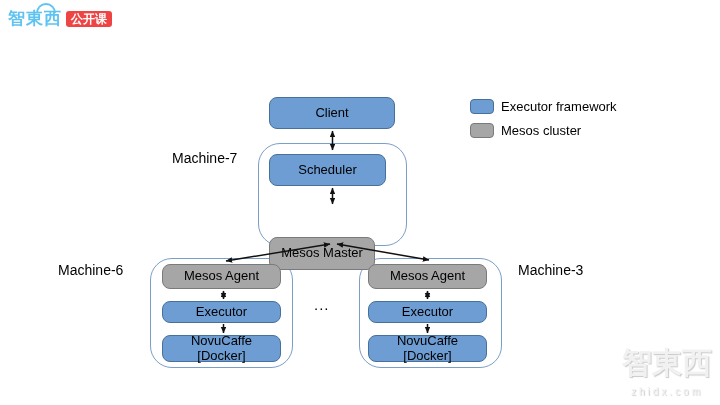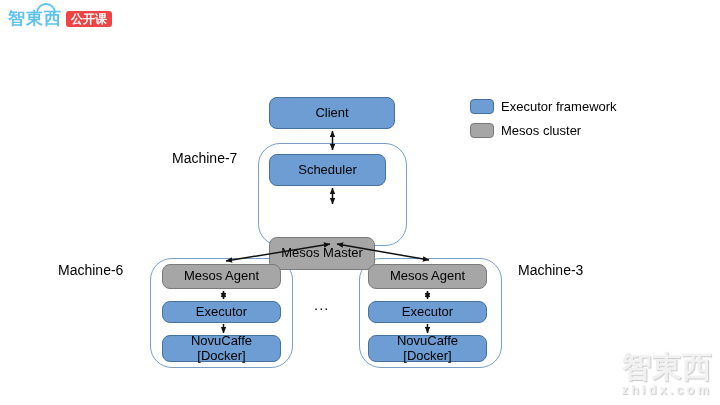--- a/index.html
+++ b/index.html
@@ -33,21 +33,21 @@
   .container{position:absolute;box-sizing:border-box;border:1.3px solid #7b9ec7;
     border-radius:22px;background:#fff;}
   .mlabel{position:absolute;font-size:14px;}
   .ellipsis{position:absolute;font-size:15px;letter-spacing:1px;}
   
   .arrows{position:absolute;left:0;top:0;pointer-events:none;}
   
   .watermark{position:absolute;right:8px;bottom:8px;text-align:center;
     color:#f1f1f1;text-shadow:1px 1px 1px #c9c9c9;user-select:none;}
   .wm-brand{font-size:30px;font-weight:bold;line-height:1.05;}
-  .wm-domain{font-size:13px;letter-spacing:3px;font-weight:bold;}
+  .wm-domain{font-size:10px;letter-spacing:3px;font-weight:normal;margin-top:8px;}
 </style>
 </head>
 <body>
 
 <div class="stage">
 
   <div class="logo">
     <span class="logo-arc"></span>
     <span class="logo-brand">智東西</span>
     <span class="logo-badge">公开课</span>

